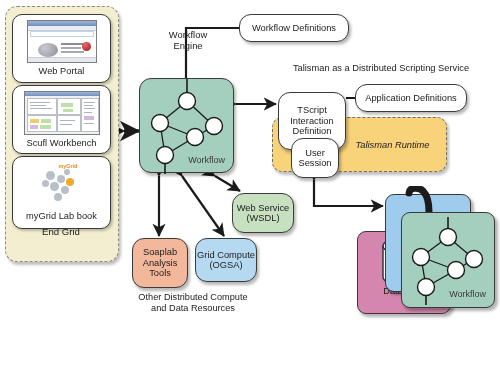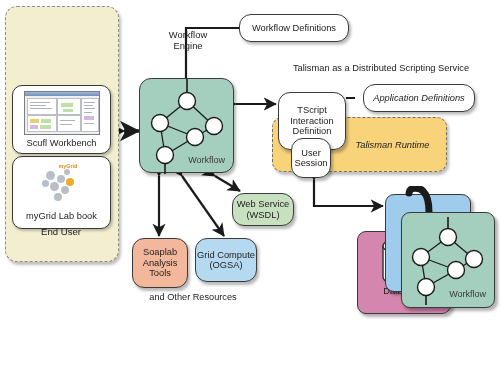--- a/index.html
+++ b/index.html
@@ -70,35 +70,35 @@
   .mygrid .wd{position:absolute;font-size:5.4px;color:#e08b18;font-weight:bold;}
 
   
   #engine{left:139px;top:78px;width:95px;height:95px;background:#a4cfbe;}
   #engine .wlabel{position:absolute;right:8px;bottom:7px;font-size:9px;color:#3a3a3a;}
 
   .wf-svg{position:absolute;left:0;top:0;}
 
   
   #wfdefs{left:239px;top:14px;width:110px;height:28px;}
-  #appdefs{left:363px;top:84px;width:112px;height:28px;font-style:italic;}
+  #appdefs{left:355px;top:84px;width:112px;height:28px;}
   #tscript{left:278px;top:80px;width:68px;height:58px;margin-top:12px;}
-  #usersess{left:291px;top:138px;width:40px;height:40px;}
+  #usersess{left:291px;top:138px;width:48px;height:40px;}
 
   
   #runtime{position:absolute;left:272px;top:117px;width:173px;height:53px;
            background:#f9d37a;border:1.5px dashed #6f6f6f;border-radius:10px;
            box-shadow:2px 2.5px 3px rgba(0,0,0,.25);}
   #runtime-label{position:absolute;left:340px;top:140px;width:105px;
            text-align:center;font-size:9.3px;color:#222;font-style:italic;}
   #talisman-title{position:absolute;left:266px;top:63px;width:230px;text-align:center;
            font-size:9.3px;color:#222;}
 
   
-  #webservice{left:232px;top:193px;width:62px;height:33px;background:#c7e0c0;}
+  #webservice{left:232px;top:193px;width:62px;height:40px;background:#c7e0c0;}
   #soaplab{left:132px;top:238px;width:56px;height:50px;background:#f3b79c;}
   #gridservice{left:195px;top:238px;width:62px;height:44px;background:#b5d9f0;}
   #odcr{position:absolute;left:108px;top:292px;width:170px;text-align:center;
         font-size:9.2px;color:#222;line-height:1.2;}
 
   
   #db-card{position:absolute;left:357px;top:231px;width:92px;height:81px;
            background:#d586ae;border:1.4px solid #3a3a3a;border-radius:9px;
            box-shadow:2.5px 3px 3px rgba(0,0,0,.3);}
   #db-label{position:absolute;left:357px;top:286px;width:92px;text-align:center;
@@ -152,20 +152,36 @@
 
     <path d="M182,176 L224,236" stroke="#1b1b1b" stroke-width="2.2" fill="none" marker-end="url(#ah)" marker-start="url(#ah2)"></path>
 
     <path d="M215,176 L240,191" stroke="#1b1b1b" stroke-width="2.2" fill="none" marker-end="url(#ah)" marker-start="url(#ah2)"></path>
 
     <path d="M314,180 L314,206 L383,206" stroke="#1b1b1b" stroke-width="2.2" fill="none" marker-end="url(#ah)" marker-start="url(#ah2)"></path>
   </svg>
 
   <div id="endusers"></div>
 
+  <div class="thumbcard" style="left:12px;top:14px;height:62px;">
+    <div class="shot">
+      <div class="tbar"></div>
+        <div class="mbar"></div>
+        <div class="addr"></div>
+      <div class="body">
+        <div class="logo"></div>
+          <div class="txt"></div>
+          <div class="txt2"></div>
+        <div class="txt3"></div>
+          <div class="red"></div>
+      </div>
+      <div class="sbar"></div>
+    </div>
+    <div class="cap">Web Portal</div>
+  </div>
 
   <div class="thumbcard" style="left:12px;top:156px;height:66px;">
     <div class="mygrid">
       <div class="wd" style="left:33px;top:1px;">myGrid</div>
       <div class="blob" style="left:20px;top:9px;width:9px;height:9px;"></div>
       <div class="blob" style="left:31px;top:13px;width:8px;height:8px;"></div>
       <div class="blobo" style="left:40px;top:16px;width:8px;height:8px;"></div>
       <div class="blob" style="left:24px;top:20px;width:9px;height:9px;"></div>
       <div class="blob" style="left:35px;top:24px;width:8px;height:8px;"></div>
       <div class="blob" style="left:28px;top:31px;width:8px;height:8px;"></div>
@@ -202,21 +218,21 @@
         <div class="g" style="left:12px;top:9px;width:11px;height:4px;"></div>
         </div>
       <div class="pane pb2">
           <div class="ln" style="left:2px;top:4px;width:15px;"></div>
         <div class="ln" style="left:2px;top:8px;width:12px;"></div>
         </div>
     </div>
     <div class="cap">Scufl Workbench</div>
   </div>
 
-  <div id="endusers-label">End User</div>
+  <div id="endusers-label">End Grid</div>
 
   <div id="wfeng-title">
     <div>Workflow</div>
     <div>Engine</div>
   </div>
 
   <div class="node card" id="engine">
     <svg class="wf-svg" width="95" height="95" viewBox="0 0 95 95">
       <line x1="47" y1="0" x2="47" y2="22" stroke="#1b1b1b" stroke-width="1.6"></line>
       <line x1="25" y1="76" x2="25" y2="95" stroke="#1b1b1b" stroke-width="1.6"></line>
@@ -269,21 +285,22 @@
     <div class="lbl">Analysis</div>
     <div class="lbl">Tools</div>
   </div>
 
   <div class="node card" id="gridservice">
     <div class="lbl">Grid Compute</div>
     <div class="lbl">(OGSA)</div>
   </div>
 
   <div id="odcr">
-    <div>and Other Resources</div>
+    <div>Other Distributed Compute</div>
+    <div>and Data Resources</div>
   </div>
 
   <div id="db-card"></div>
   <svg id="db-cyl" viewBox="0 0 42 47">
     <path d="M1,8 L1,39 A20,8 0 0 0 41,39 L41,8 Z" fill="#fff" stroke="#2c2c2c" stroke-width="1.4"></path>
     <ellipse cx="21" cy="8" rx="20" ry="8" fill="#fff" stroke="#2c2c2c" stroke-width="1.4"></ellipse>
   </svg>
   <div id="db-label">Database</div>
 
   <div id="out-card"></div>

